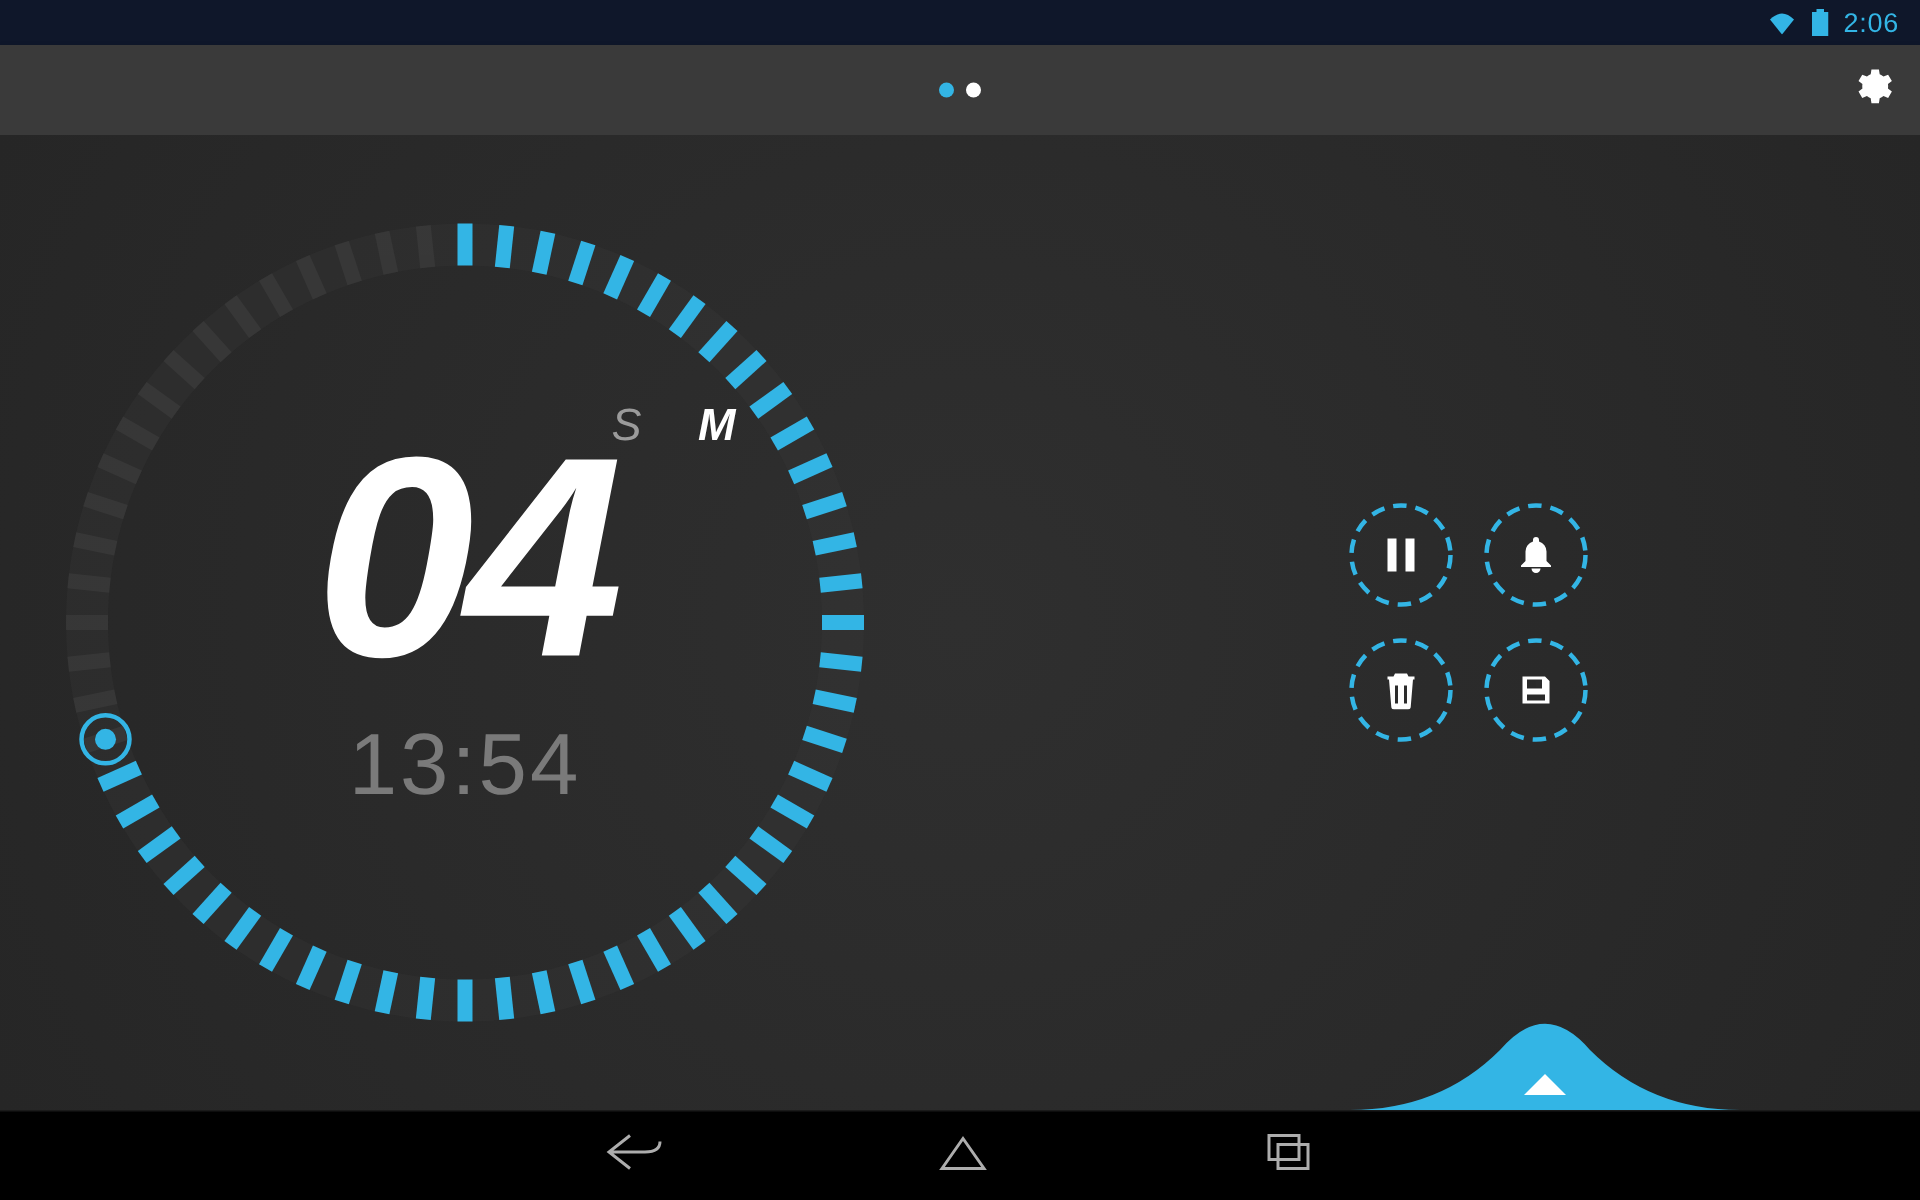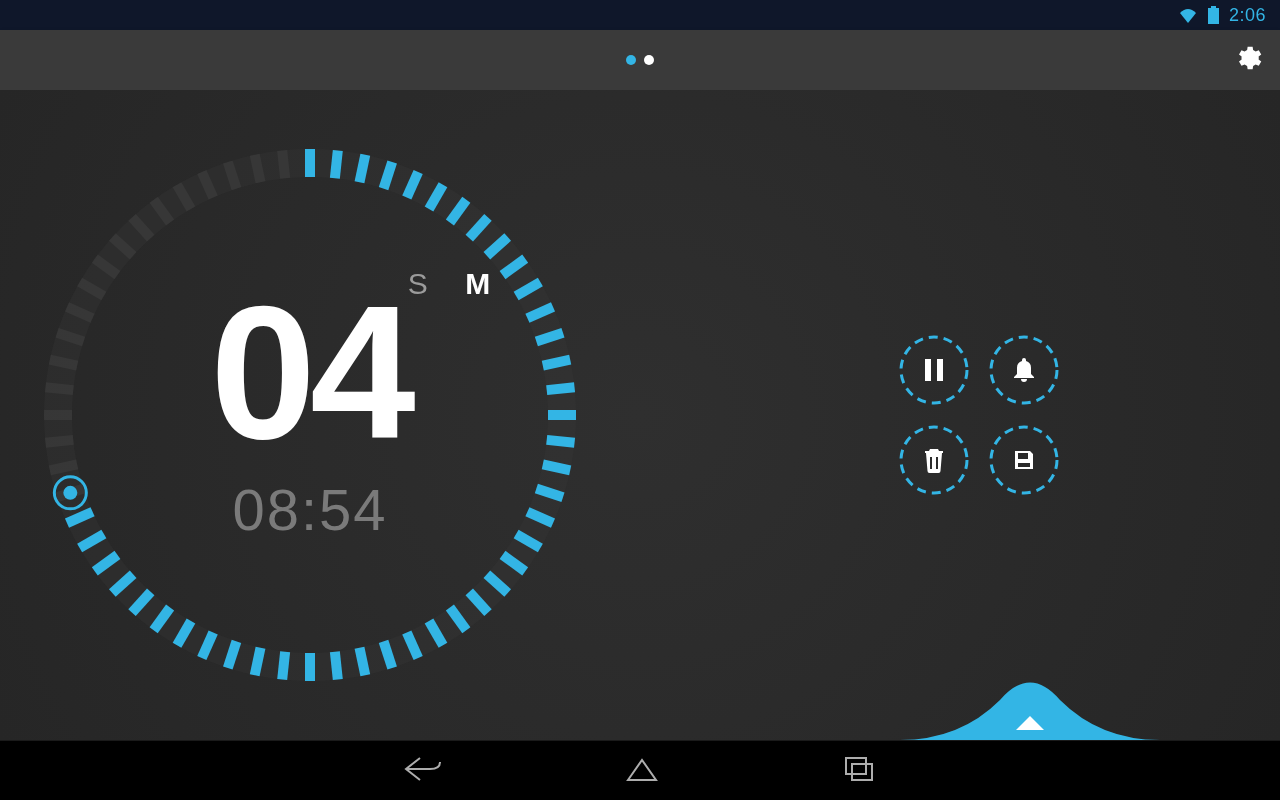--- a/index.html
+++ b/index.html
@@ -44,21 +44,21 @@
   .dial-labels {
     position: absolute; inset: 0;
     display: flex; flex-direction: column; align-items: center; justify-content: center;
     pointer-events: none;
   }
   .timer-name {
     color: #9b9b9b; font-size: 62px; font-weight: 100; letter-spacing: 1px;
     margin-bottom: 6px;
   }
   .time-row {
-    display: flex; align-items: flex-end; position: relative;
+    display: flex; align-items: flex-end; position: relative; font-style: italic;
   }
   .minutes { color: #fff; font-size: 190px; font-weight: 800; line-height: 0.9; letter-spacing: -6px; }
   .seconds { color: #9b9b9b; font-size: 190px; font-weight: 100; line-height: 0.9; letter-spacing: -4px; margin-left: 10px; }
   .unit-m { position: absolute; top: -20px; left: 255px; color: #fff; font-size: 30px; font-weight: 600; }
   .unit-s { position: absolute; top: -20px; right: -18px; color: #9b9b9b; font-size: 30px; font-weight: 300; }
   .elapsed {
     color: #7a7a7a; font-size: 58px; font-weight: 100; margin-top: 18px; letter-spacing: 2px;
   }
 
   
@@ -192,21 +192,21 @@
         <line x1="255.1222257422985" y1="43.30378890235093" x2="252.1954287708042" y2="15.457175832039297" stroke="#4a4a4a" stroke-width="10" stroke-linecap="butt" opacity="0.35"></line>
         <circle cx="40.33375789362131" cy="357.8722825824868" r="16" fill="none" stroke="#33b5e5" stroke-width="3"></circle>
         <circle cx="40.33375789362131" cy="357.8722825824868" r="7" fill="#33b5e5"></circle>
       </svg>
     <div class="dial-labels">
       <div class="time-row">
         <span class="minutes">04</span>
         <span class="unit-m">M</span>
         <span class="unit-s">S</span>
       </div>
-      <div class="elapsed">08:54</div>
+      <div class="elapsed">13:54</div>
     </div>
   </div>
 
   <div class="actions">
     <div class="act-btn">
       <svg class="ring" viewBox="0 0 72 72">
           <circle cx="36" cy="36" r="33" fill="none" stroke="#33b5e5" stroke-width="3" stroke-dasharray="9 6"></circle>
         </svg>
       <svg class="icon" width="22" height="26" viewBox="0 0 22 26">
           <rect x="2" y="2" width="6" height="22" fill="#fff"></rect>

